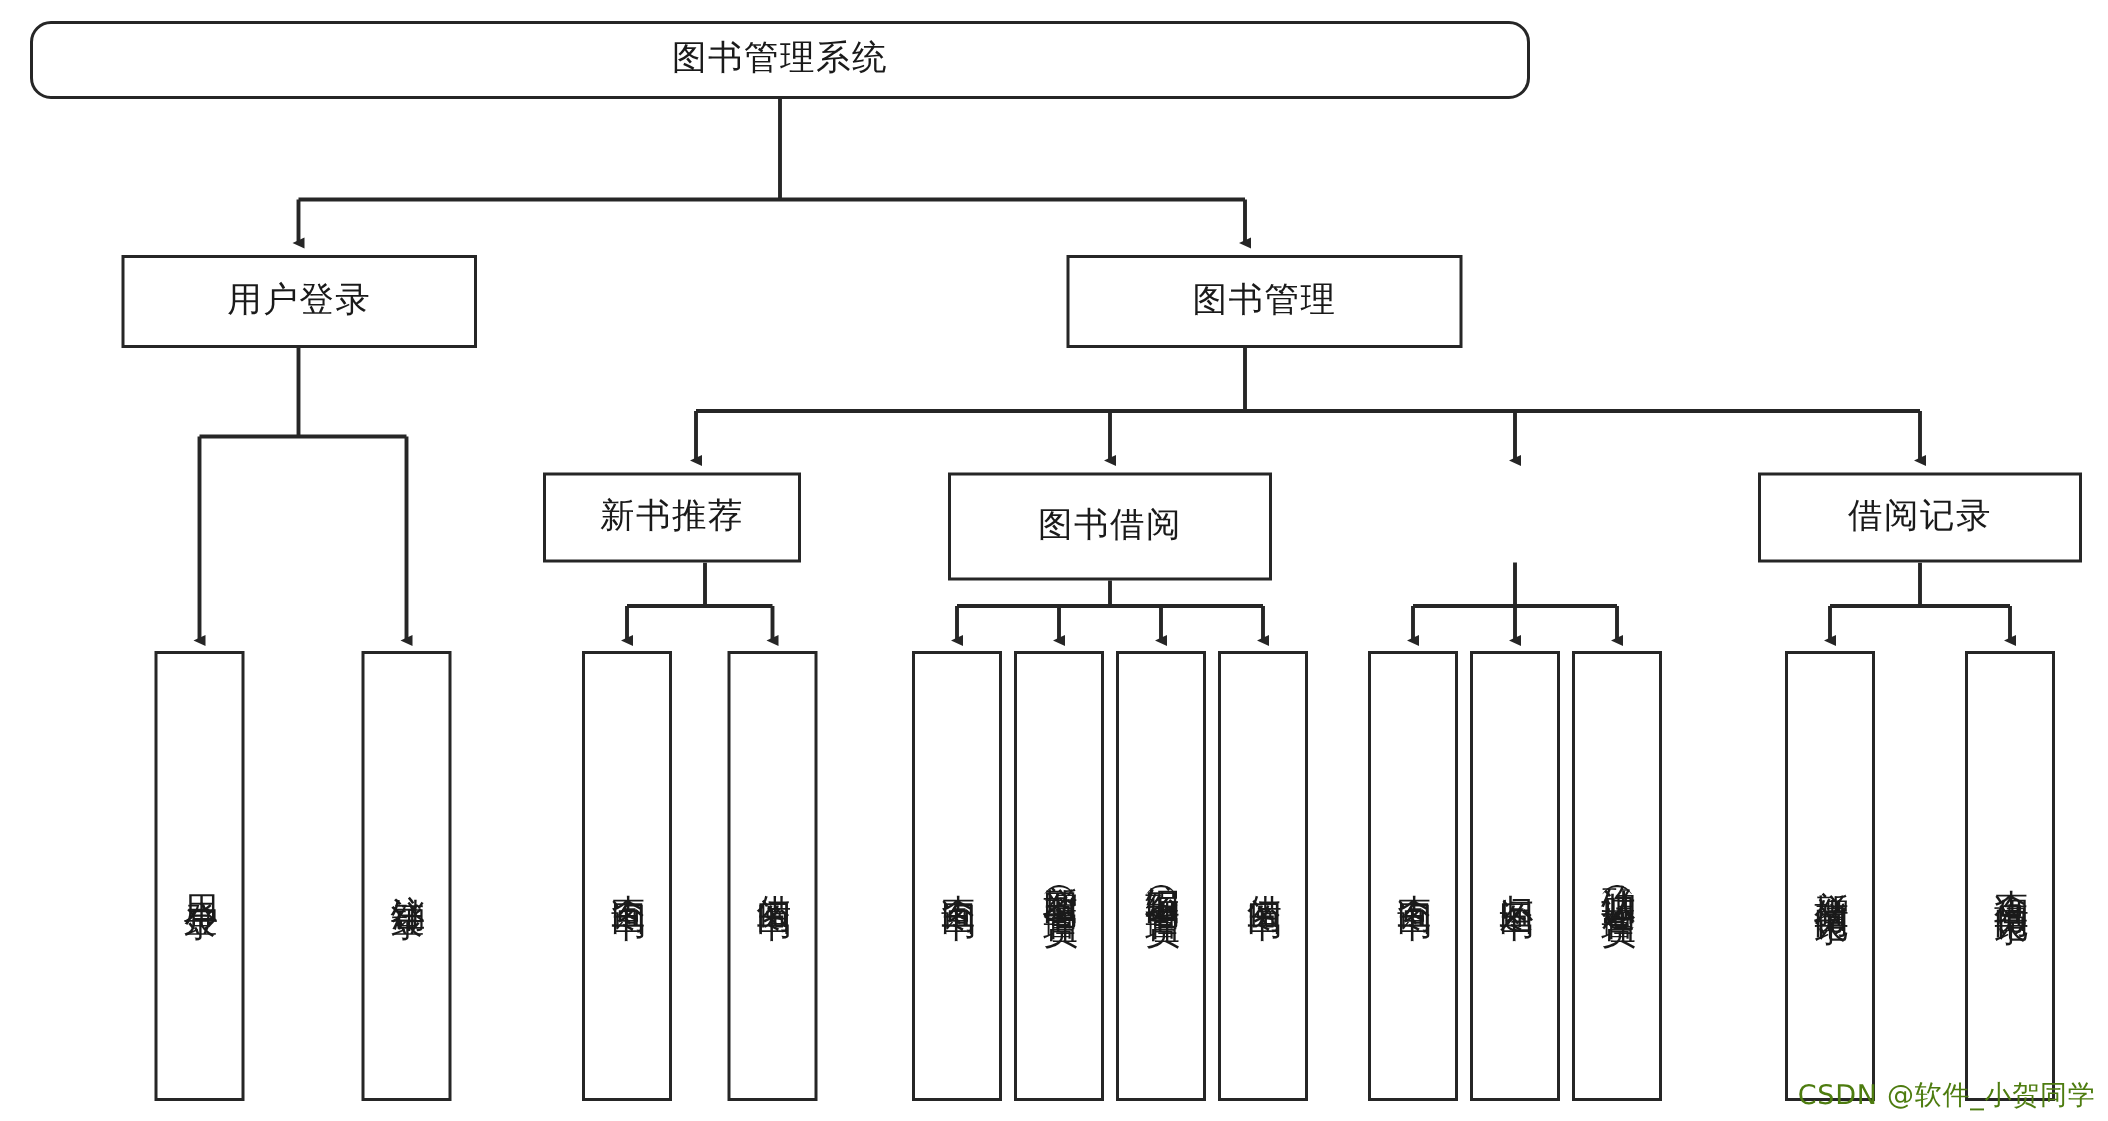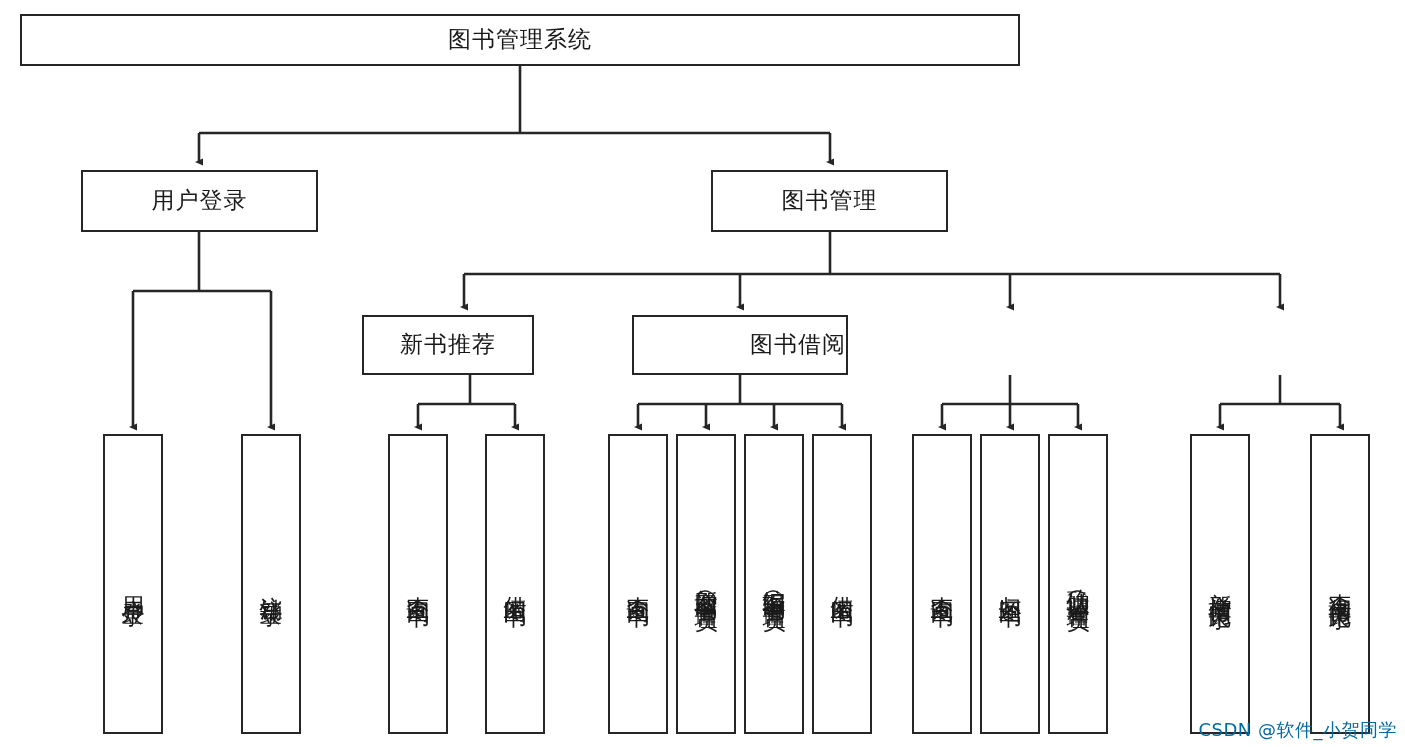--- a/index.html
+++ b/index.html
@@ -49,21 +49,21 @@
   }
   .node.v .txt {
     writing-mode: vertical-rl;
     text-orientation: upright;
   }
   #watermark {
     position: absolute;
     right: 8px;
     bottom: 5px;
     font-size: 18px;
-    color: #0369a1;
+    color: #4d7c0f;
     letter-spacing: 0.5px;
     z-index: 5;
     white-space: nowrap;
   }
 </style>
 </head>
 <body>
 
 <div id="canvas">
 
@@ -110,36 +110,39 @@
       <path d="M1010,404 L1010,427" marker-end="url(#arw)"></path>
       <path d="M1078,404 L1078,427" marker-end="url(#arw)"></path>
 
       <path d="M1280,375 L1280,404"></path>
       <path d="M1220,404 L1340,404"></path>
       <path d="M1220,404 L1220,427" marker-end="url(#arw)"></path>
       <path d="M1340,404 L1340,427" marker-end="url(#arw)"></path>
     </g>
   </svg>
 
-  <div class="node h" style="left:20px; top:14px; width:1000px; height:52px;">
+  <div class="node h" style="left:20px; top:14px; width:1000px; height:52px;border-radius:14px;">
     <span class="txt">图书管理系统</span>
   </div>
 
   <div class="node h" style="left:81px; top:170px; width:237px; height:62px;">
     <span class="txt">用户登录</span>
   </div>
-  <div class="node h" style="left:711px; top:170px; width:237px; height:62px;">
+  <div class="node h" style="left:711px; top:170px; width:264px; height:62px;">
     <span class="txt">图书管理</span>
   </div>
 
   <div class="node h" style="left:362px; top:315px; width:172px; height:60px;">
     <span class="txt">新书推荐</span>
   </div>
-  <div class="node h" style="left:632px; top:315px; width:216px; height:60px;justify-content:flex-end;">
+  <div class="node h" style="left:632px; top:315px; width:216px; height:72px;">
     <span class="txt">图书借阅</span>
+  </div>
+  <div class="node h" style="left:1172px; top:315px; width:216px; height:60px;">
+    <span class="txt">借阅记录</span>
   </div>
 
   <div class="node v" style="left:103px; top:434px; width:60px; height:300px;">
     <span class="txt">用户登录</span>
   </div>
   <div class="node v" style="left:241px; top:434px; width:60px; height:300px;">
     <span class="txt">注销登录</span>
   </div>
 
   <div class="node v" style="left:388px; top:434px; width:60px; height:300px;">

